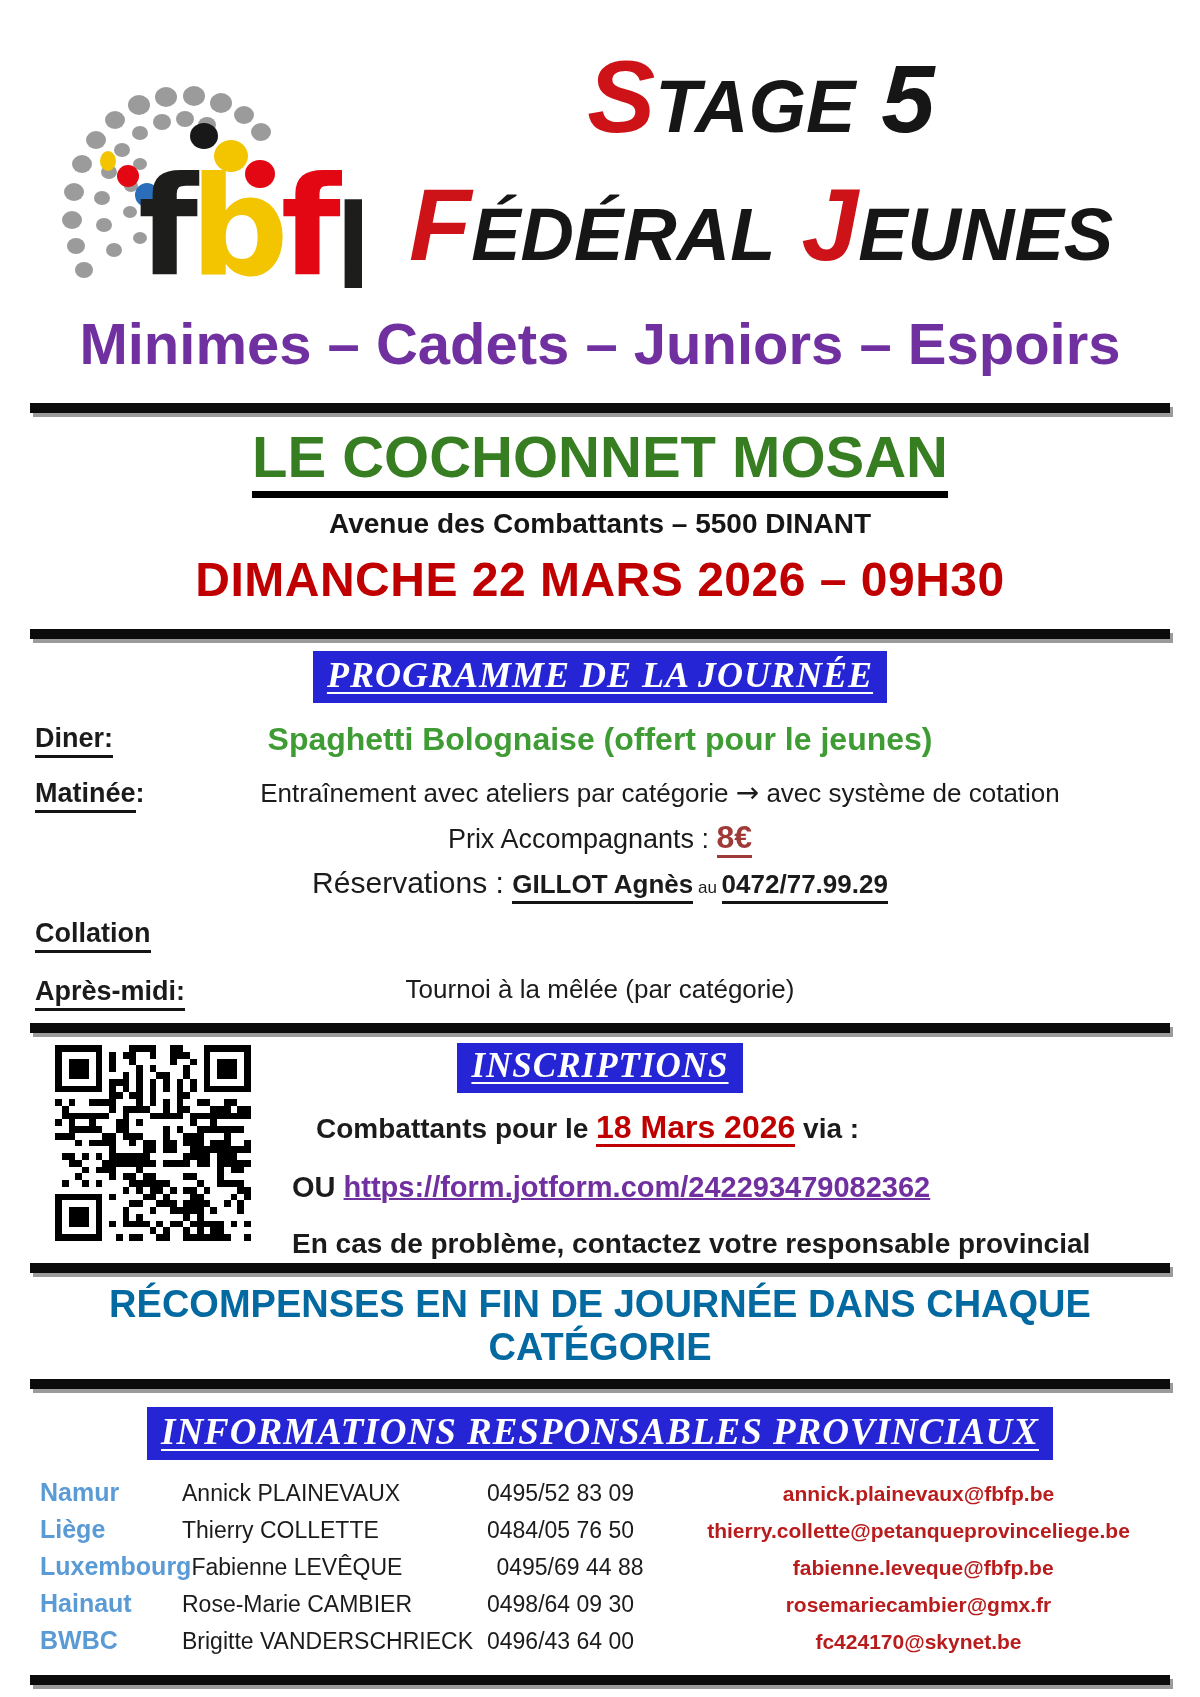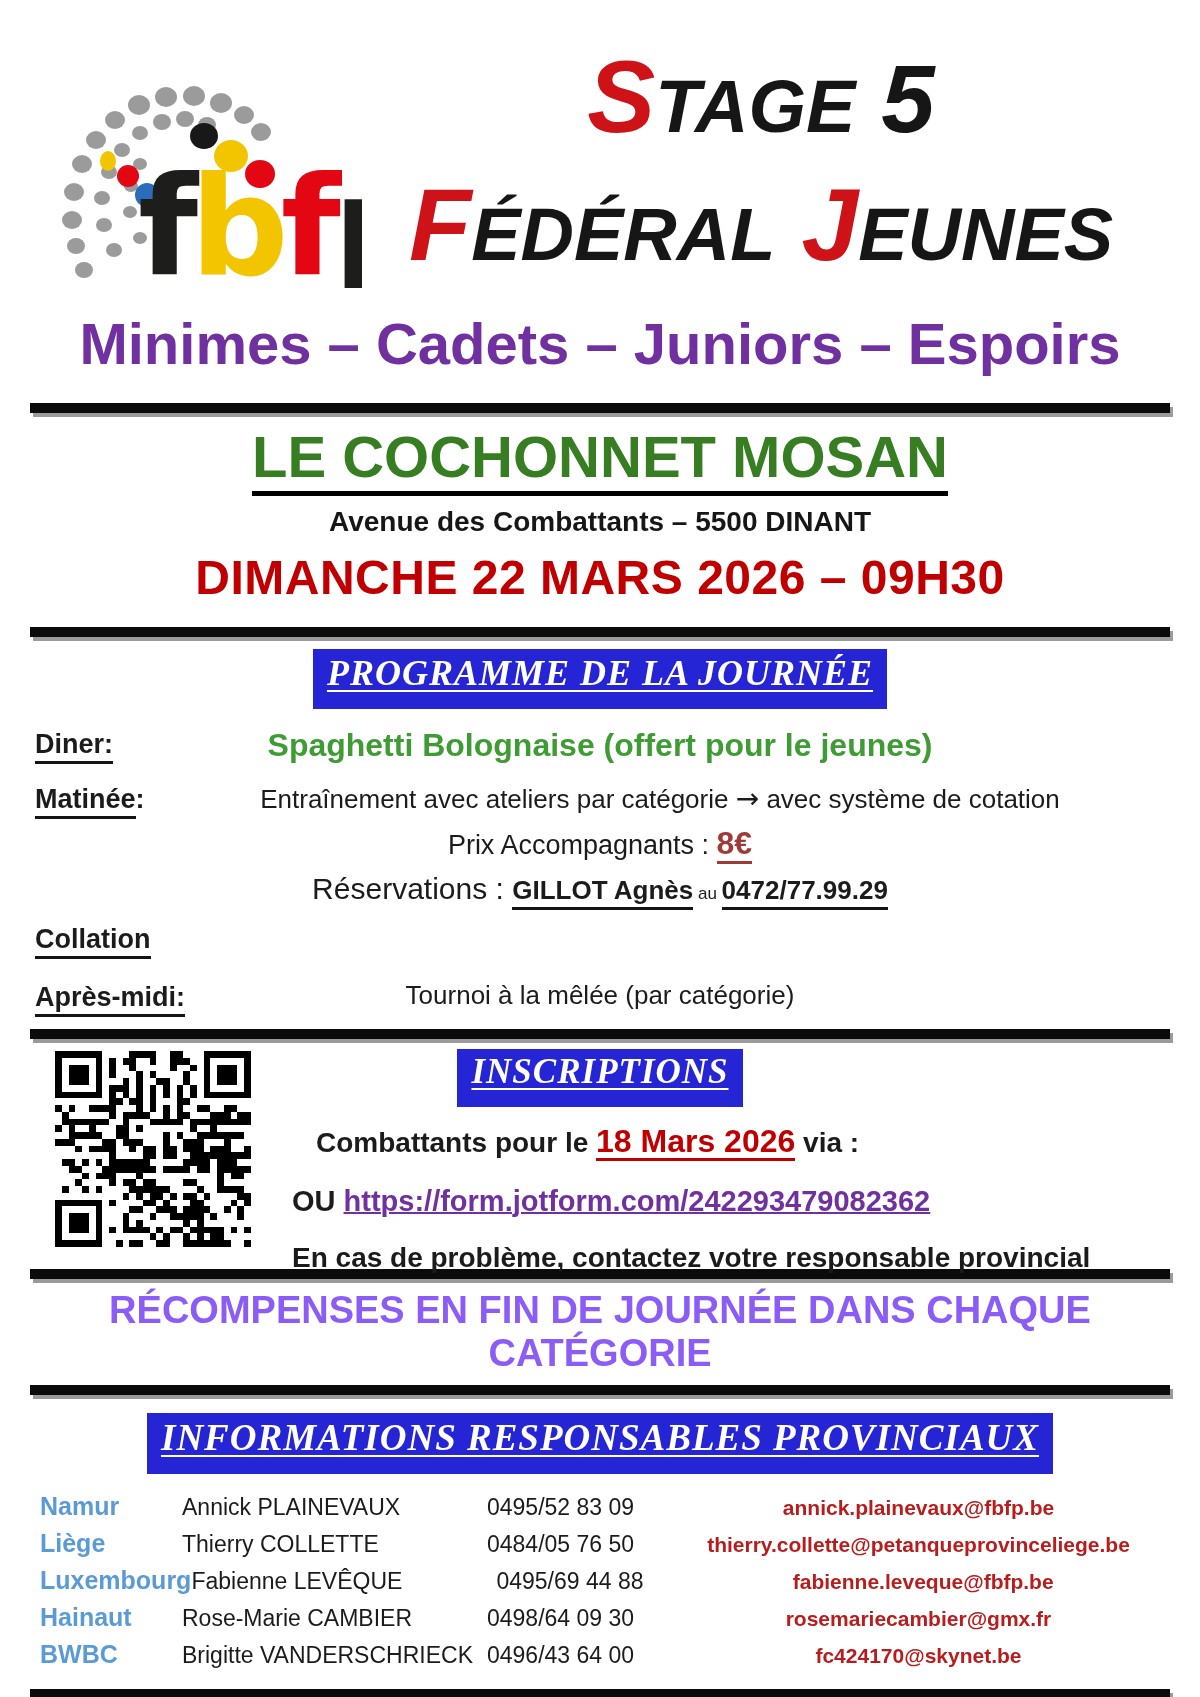--- a/index.html
+++ b/index.html
@@ -19,28 +19,28 @@
   .title-line2 { margin-top:26px; }
   .word-gap { display:inline-block; width:26px; }
 
   
   .categories { text-align:center; font-size:58px; font-weight:700; color:#7030A0; margin-top:22px; letter-spacing:0px; }
 
   .rule1 { margin-top:26px; }
 
   
   .venue-name-row { text-align:center; margin-top:12px; }
-  .venue-name { display:inline-block; font-size:58px; font-weight:700; color:#377D22; border-bottom:5px solid #000000; padding-bottom:1px; line-height:1.12; }
+  .venue-name { display:inline-block; font-size:58px; font-weight:700; color:#377D22; border-bottom:7px solid #000000; padding-bottom:1px; line-height:1.12; }
   .venue-address { text-align:center; font-size:28px; font-weight:700; color:#161616; margin-top:10px; }
   .venue-datetime { text-align:center; font-size:48px; font-weight:700; color:#C00000; margin-top:12px; letter-spacing:0.5px; }
   .rule2 { margin-top:22px; }
 
   
   .banner-row { text-align:center; }
-  .blue-banner { display:inline-block; background:#2525D5; color:#ffffff; font-family:"Liberation Serif",serif; font-style:italic; font-weight:700; padding:3px 14px 15px; letter-spacing:1px; }
+  .blue-banner { display:inline-block; background:#2525D5; color:#ffffff; font-family:"Liberation Serif",serif; font-style:italic; font-weight:700; padding:3px 14px 7px; letter-spacing:1px; }
   .blue-banner .bn-text { text-decoration:underline; text-decoration-thickness:2px; text-underline-offset:5px; }
 
   .program-head { margin-top:12px; }
   .program-head .blue-banner { font-size:36px; }
 
   
   .p-row { position:relative; }
   .p-label { position:absolute; left:35px; top:2px; font-weight:700; font-size:27px; white-space:nowrap; }
   .p-label .lbl-u { display:inline-block; border-bottom:3px solid #141414; padding-bottom:1px; }
   .row-morning { margin-top:18px; }
@@ -64,21 +64,21 @@
   .insc-head .blue-banner { font-size:35px; }
   .insc-lines { margin-left:292px; }
   .insc-line1 { margin-top:18px; padding-left:24px; font-size:28px; font-weight:700; }
   .insc-date { display:inline-block; font-size:32px; color:#C00000; border-bottom:3px solid #C00000; line-height:1.05; }
   .insc-line2 { margin-top:24px; font-size:29px; font-weight:700; }
   .form-link { color:#7030A0; text-decoration:underline; text-decoration-thickness:2px; cursor:pointer; }
   .insc-line3 { margin-top:24px; font-size:28px; font-weight:700; }
   .rule4 { margin-top:12px; }
 
   
-  .rewards { text-align:center; font-size:38px; font-weight:700; color:#8b5cf6; margin-top:10px; letter-spacing:0px; }
+  .rewards { text-align:center; font-size:38px; font-weight:700; color:#0369a1; margin-top:10px; letter-spacing:0px; }
   .rule5 { margin-top:10px; }
 
   
   .contacts-head { margin-top:18px; }
   .contacts-head .blue-banner { font-size:37px; }
   .contacts-table { margin:18px 45px 0 40px; }
   .c-row { display:flex; align-items:baseline; margin-bottom:4px; height:33px; }
   .c-province { flex:0 0 142px; color:#5B9BD5; font-weight:700; font-size:25px; }
   .c-name { flex:0 0 305px; font-size:23px; color:#1b1b1b; }
   .c-phone { flex:0 0 195px; font-size:23px; color:#1b1b1b; }

